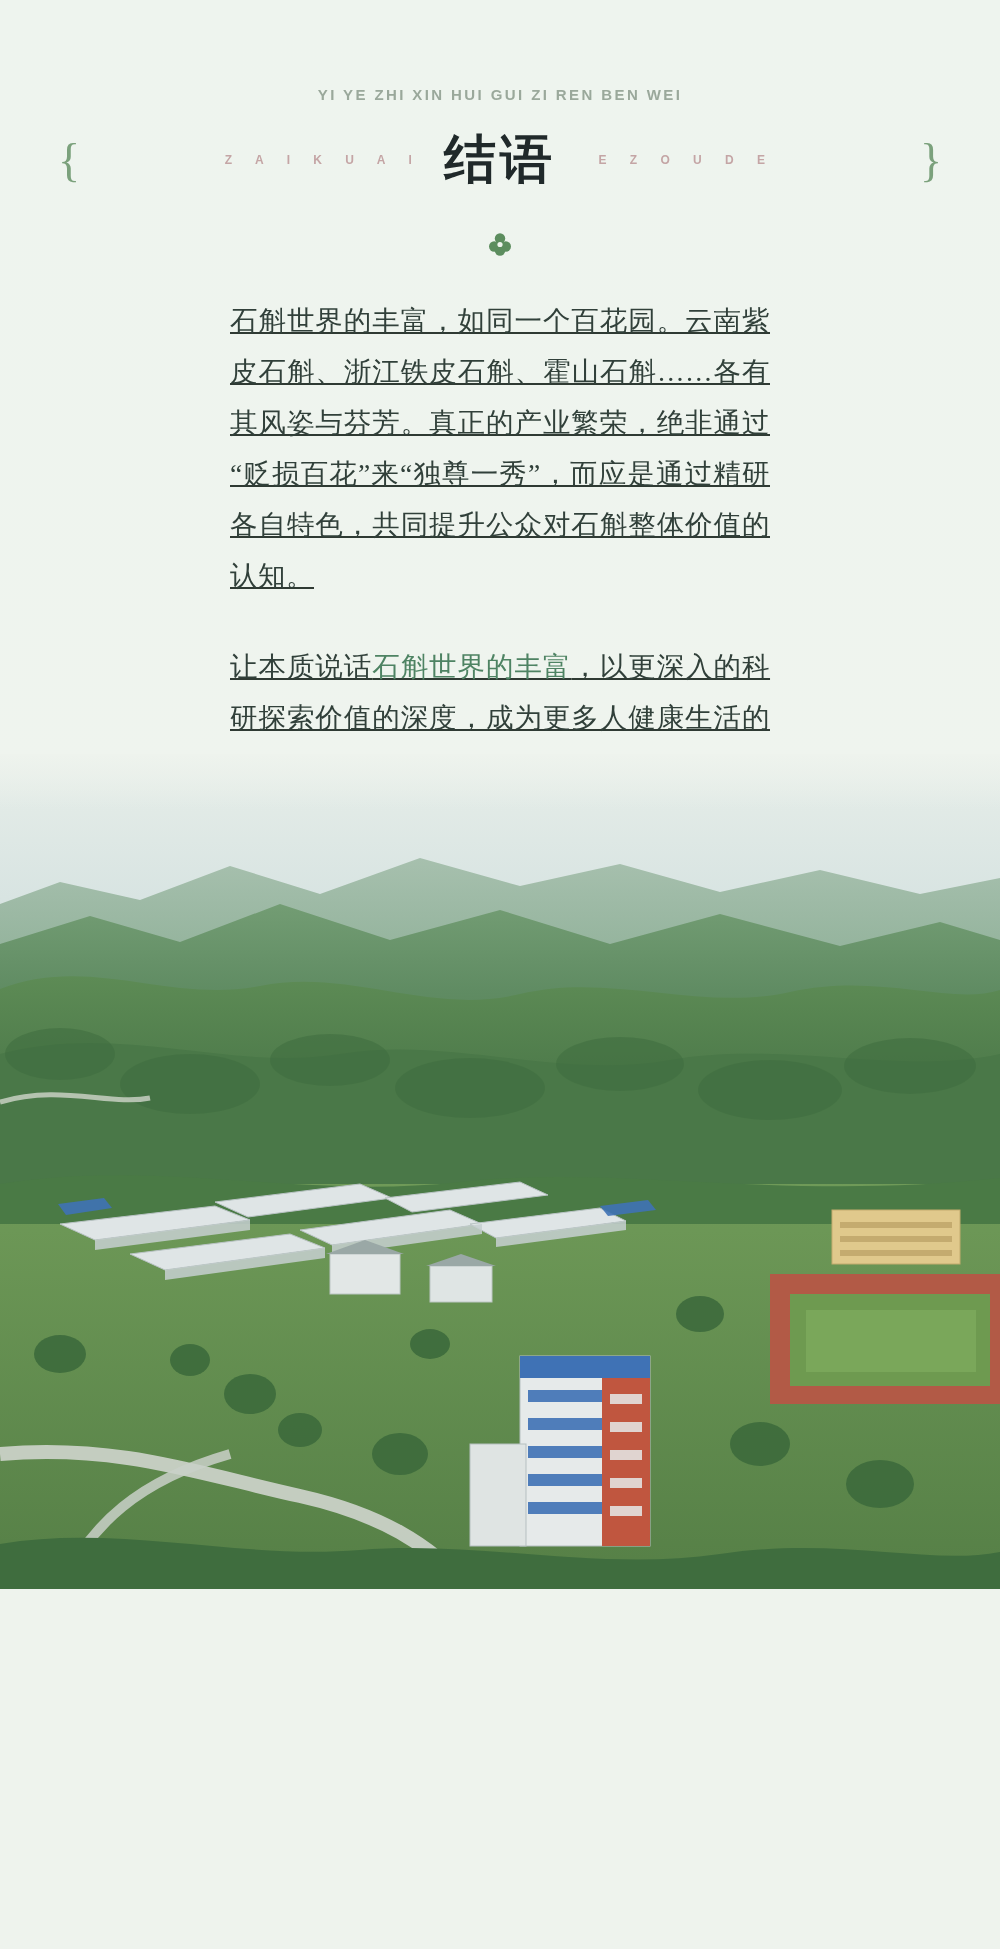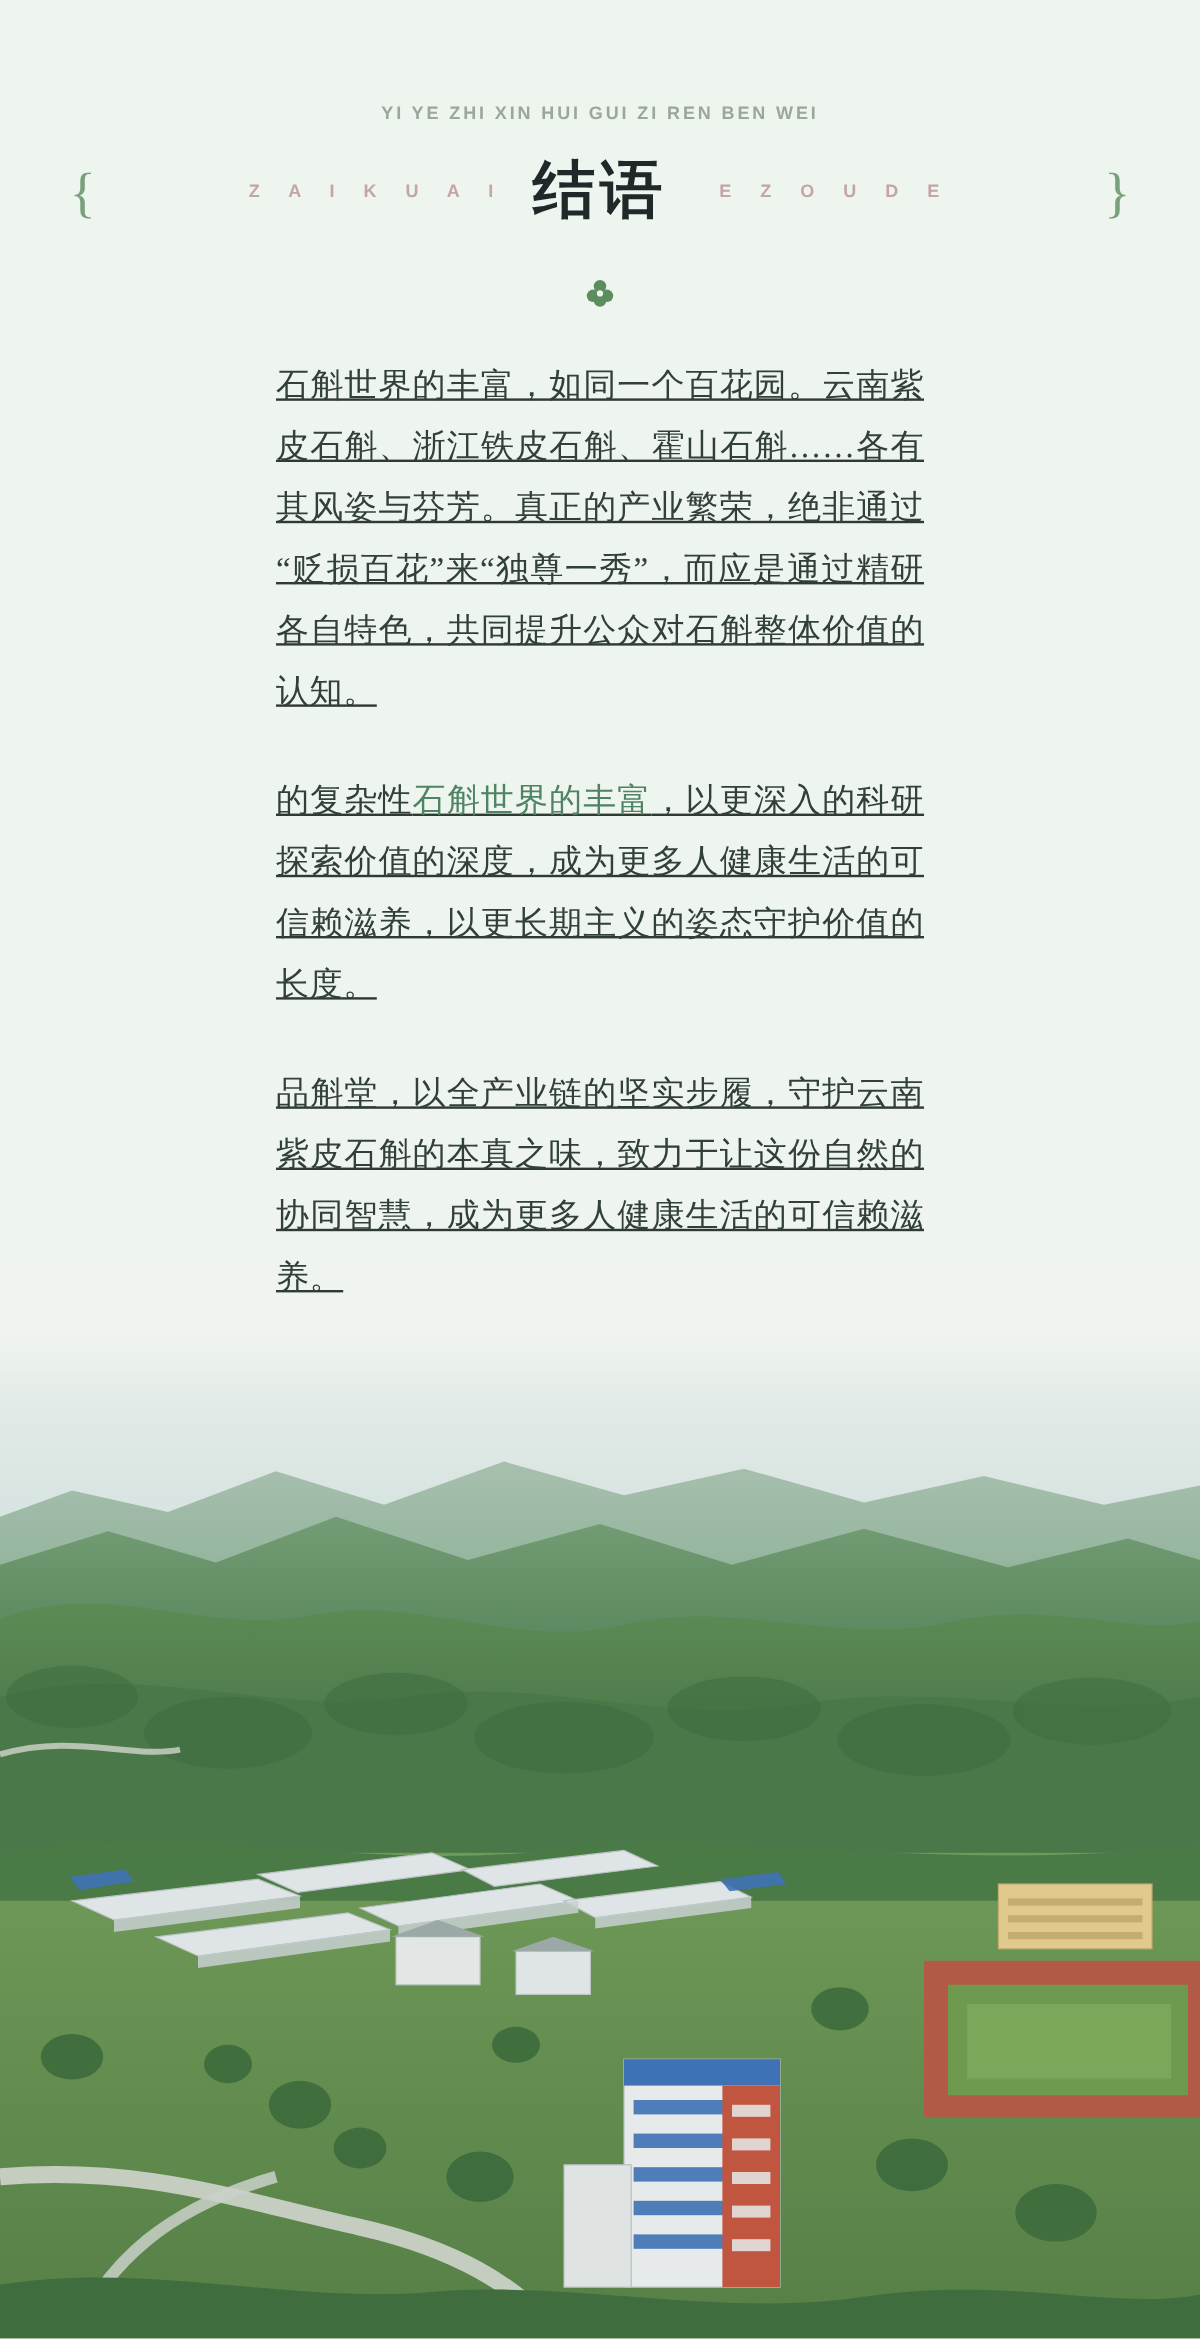--- a/index.html
+++ b/index.html
@@ -11,21 +11,21 @@
     width: 1000px;
     min-height: 1949px;
     font-family: "Liberation Serif", "DejaVu Serif", serif;
     color: #2f3a33;
     position: relative;
     overflow: hidden;
   }
 
   .page {
     width: 1000px;
-    height: 1949px;
+    height: 1589px;
     position: relative;
     background: linear-gradient(180deg, #eef4ee 0%, #eff4ee 55%, #eef3ed 100%);
     overflow: hidden;
   }
 
   
   .header {
     padding-top: 86px;
     text-align: center;
     position: relative;
@@ -58,21 +58,21 @@
   .brace.left { left: 58px; }
   .brace.right { right: 58px; }
 
   .pinyin-band {
     position: absolute;
     top: 50%;
     transform: translateY(-50%);
     width: 100%;
     text-align: center;
     font-family: "Liberation Sans", sans-serif;
-    font-size: 15px;
+    font-size: 12px;
     letter-spacing: 10px;
     color: #c4a5a5;
     font-weight: 700;
   }
 
   .main-title {
     position: relative;
     z-index: 3;
     font-size: 52px;
     letter-spacing: 4px;
@@ -158,21 +158,21 @@
         <circle cx="15" cy="15.5" r="2.6" fill="#eef3ed"></circle>
       </svg>
     </div>
   </div>
 
   <div class="content">
 
     <p class="para">石斛世界的丰富，如同一个百花园。云南紫皮石斛、浙江铁皮石斛、霍山石斛……各有其风姿与芬芳。真正的产业繁荣，绝非通过“贬损百花”来“独尊一秀”，而应是通过精研各自特色，共同提升公众对石斛整体价值的认知。</p>
 
     <p class="para">
-      <span>的复杂性</span><span class="hl">石斛世界的丰富</span><span>，以更深入的科研探索价值的深度，成为更多人健康生活的可信赖滋养，以更长期主义的姿态守护价值的长度。</span>
+      <span>让本质说话</span><span class="hl">石斛世界的丰富</span><span>，以更深入的科研探索价值的深度，成为更多人健康生活的可信赖滋养，以更长期主义的姿态守护价值的长度。</span>
     </p>
 
 
     <p class="para">品斛堂，以全产业链的坚实步履，守护云南紫皮石斛的本真之味，致力于让这份自然的协同智慧，成为更多人健康生活的可信赖滋养。</p>
 
     <p class="para closing">让本质说话，让科学验证，让时间沉淀。</p>
   </div>
 
   <div class="photo">
     <svg viewBox="0 0 1000 835" preserveAspectRatio="none" aria-hidden="true">

